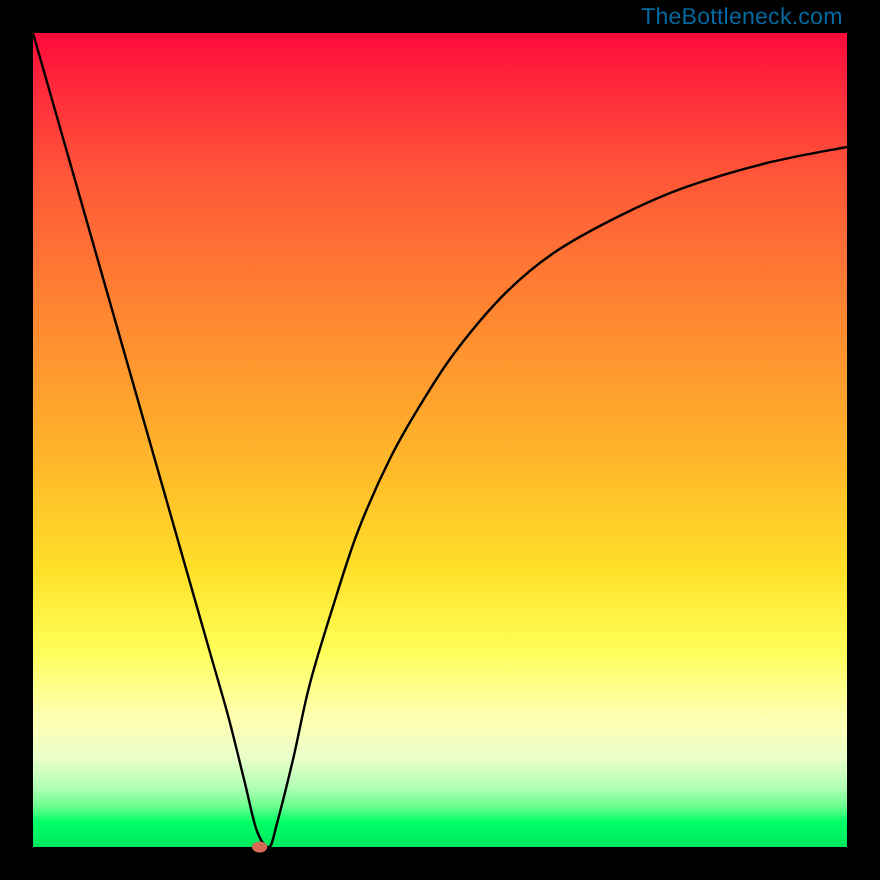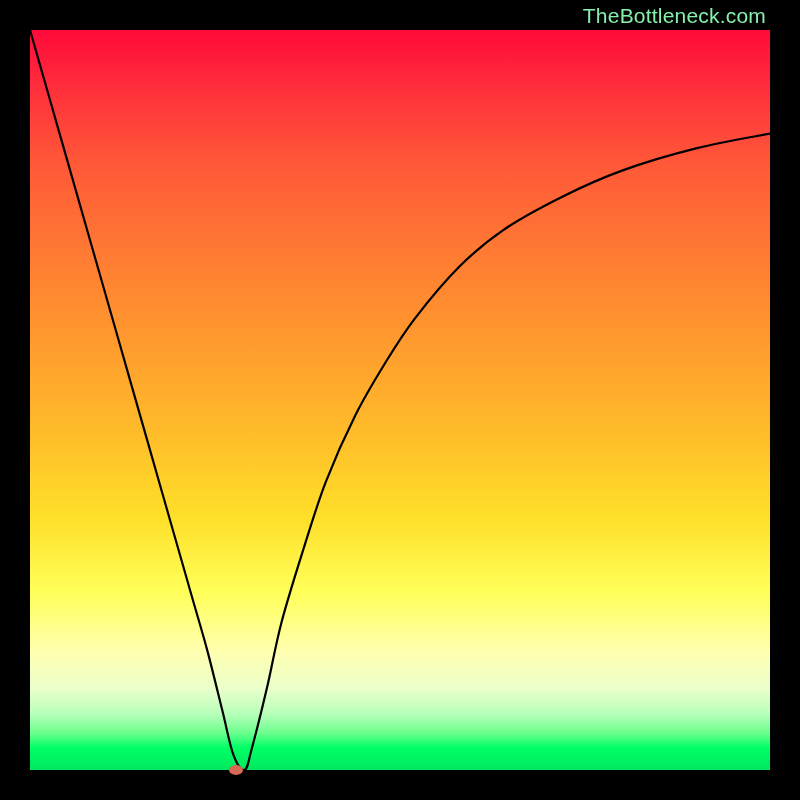--- a/index.html
+++ b/index.html
@@ -39,21 +39,21 @@
       #b6ffb8 92.5%,
       #6bff8e 95%,
       #00ff66 97%,
       #00e85e 100%
     );
   }
   .watermark {
     position: absolute;
     top: 4px;
     right: 34px;
-    color: #86efac;
+    color: #0369a1;
     font-size: 21px;
     font-weight: 500;
     letter-spacing: 0.2px;
   }
   svg.curve {
     position: absolute;
     top: 0;
     left: 0;
     width: 740px;
     height: 740px;

